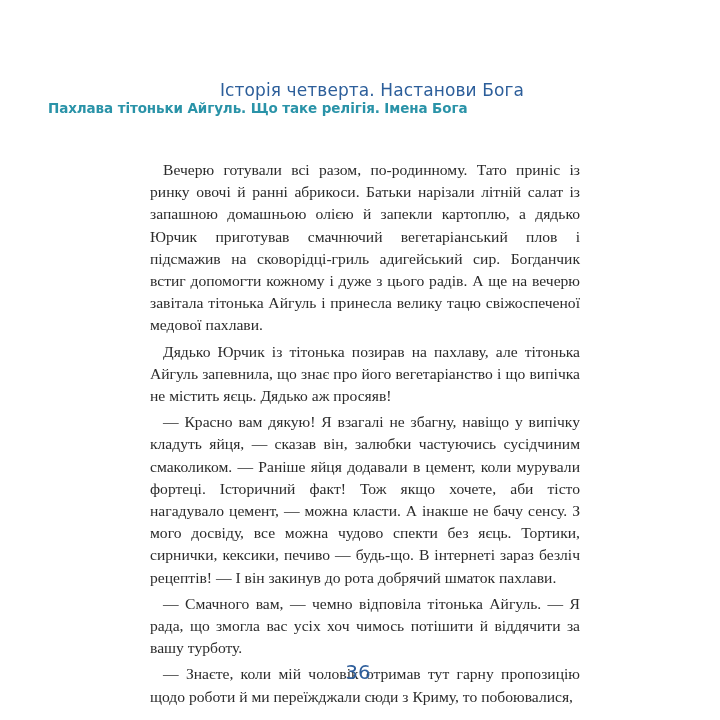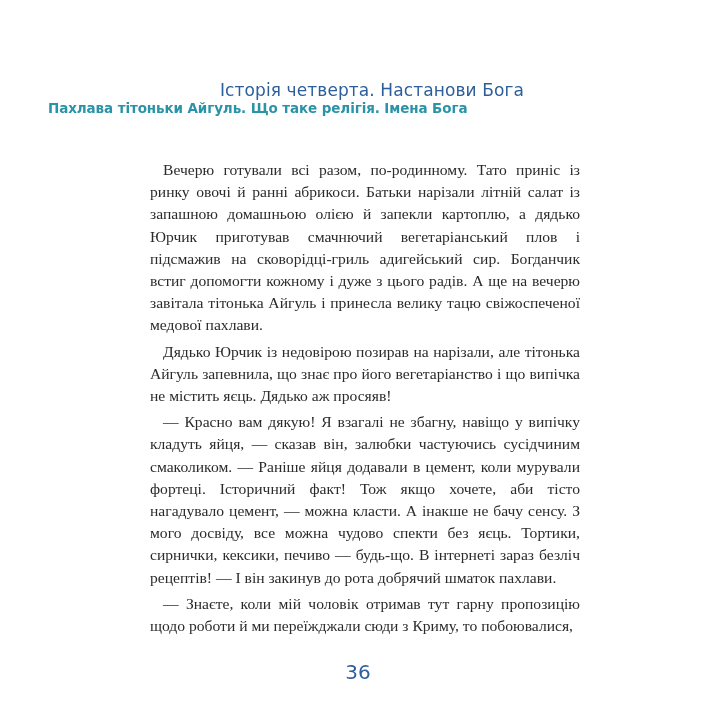--- a/index.html
+++ b/index.html
@@ -71,19 +71,20 @@
   </style>
 </head>
 <body>
 
 <div class="page">
   <h1 class="chapter-title">Історія четверта. Настанови Бога</h1>
   <h2 class="chapter-subtitle">Пахлава тітоньки Айгуль. Що таке релігія. Імена Бога</h2>
 
   <div class="body-text">
     <p>Вечерю готували всі разом, по-родинному. Тато приніс із ринку овочі й ранні абрикоси. Батьки нарізали літній салат із запашною домашньою олією й запекли картоплю, а дядько Юрчик приготував смачнючий вегетаріанський плов і підсмажив на сковорідці-гриль адигейський сир. Богданчик встиг допомогти кожному і дуже з цього радів. А ще на вечерю завітала тітонька Айгуль і принесла велику тацю свіжоспеченої медової пахлави.</p>
-    <p>Дядько Юрчик із недовірою позирав на нарізали, але тітонька Айгуль запевнила, що знає про його вегетаріанство і що випічка не містить яєць. Дядько аж просяяв!</p>
+    <p>Дядько Юрчик із тітонька позирав на пахлаву, але тітонька Айгуль запевнила, що знає про його вегетаріанство і що випічка не містить яєць. Дядько аж просяяв!</p>
     <p>— Красно вам дякую! Я взагалі не збагну, навіщо у випічку кладуть яйця, — сказав він, залюбки частуючись сусідчиним смаколиком. — Раніше яйця додавали в цемент, коли мурували фортеці. Історичний факт! Тож якщо хочете, аби тісто нагадувало цемент, — можна класти. А інакше не бачу сенсу. З мого досвіду, все можна чудово спекти без яєць. Тортики, сирнички, кексики, печиво — будь-що. В інтернеті зараз безліч рецептів! — І він закинув до рота добрячий шматок пахлави.</p>
+    <p>— Смачного вам, — чемно відповіла тітонька Айгуль. — Я рада, що змогла вас усіх хоч чимось потішити й віддячити за вашу турботу.</p>
     <p>— Знаєте, коли мій чоловік отримав тут гарну пропозицію щодо роботи й ми переїжджали сюди з Криму, то побоювалися,</p>
   </div>
 
   <div class="page-number">36</div>
 </div>
 
 </body></html>

